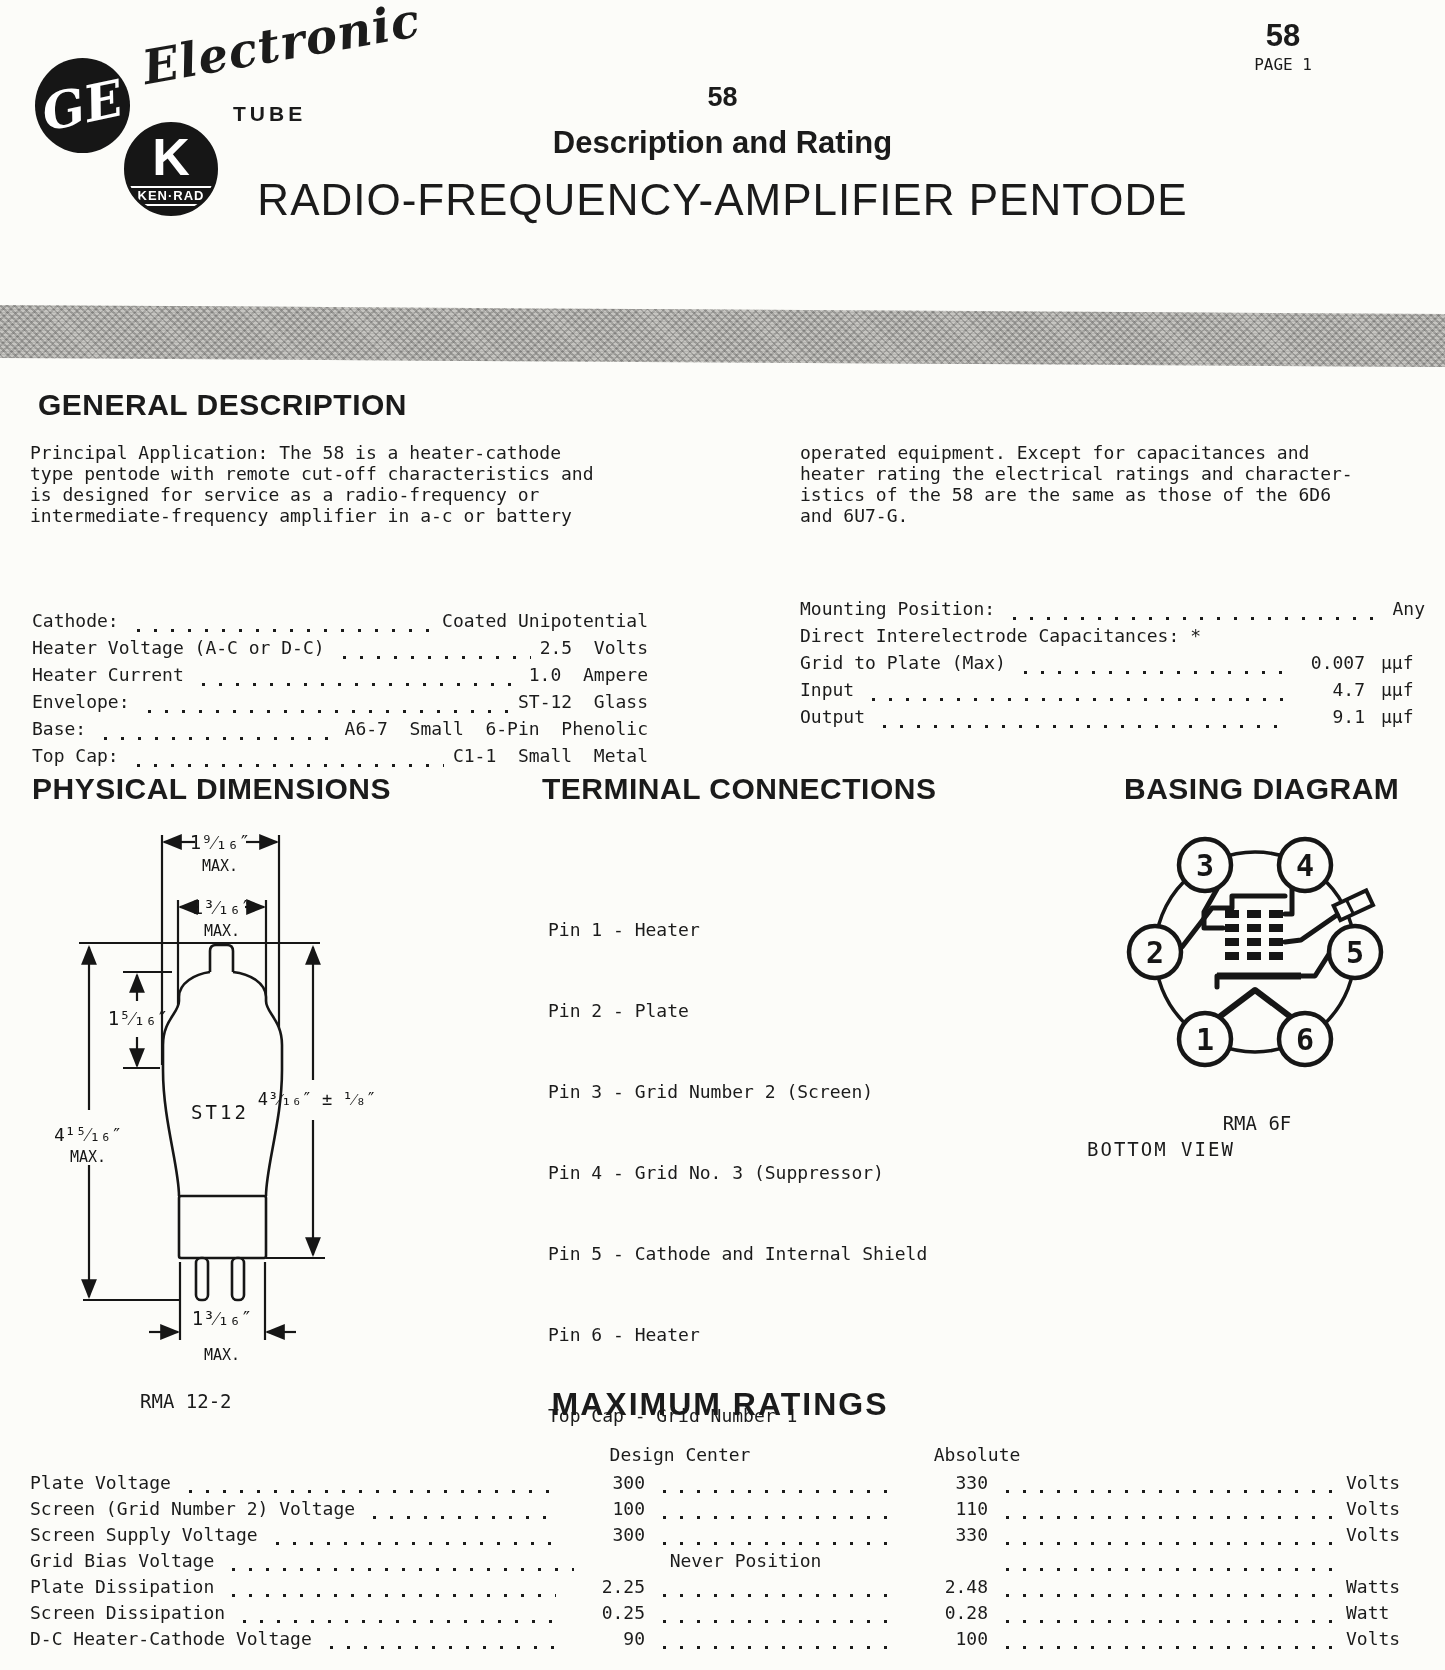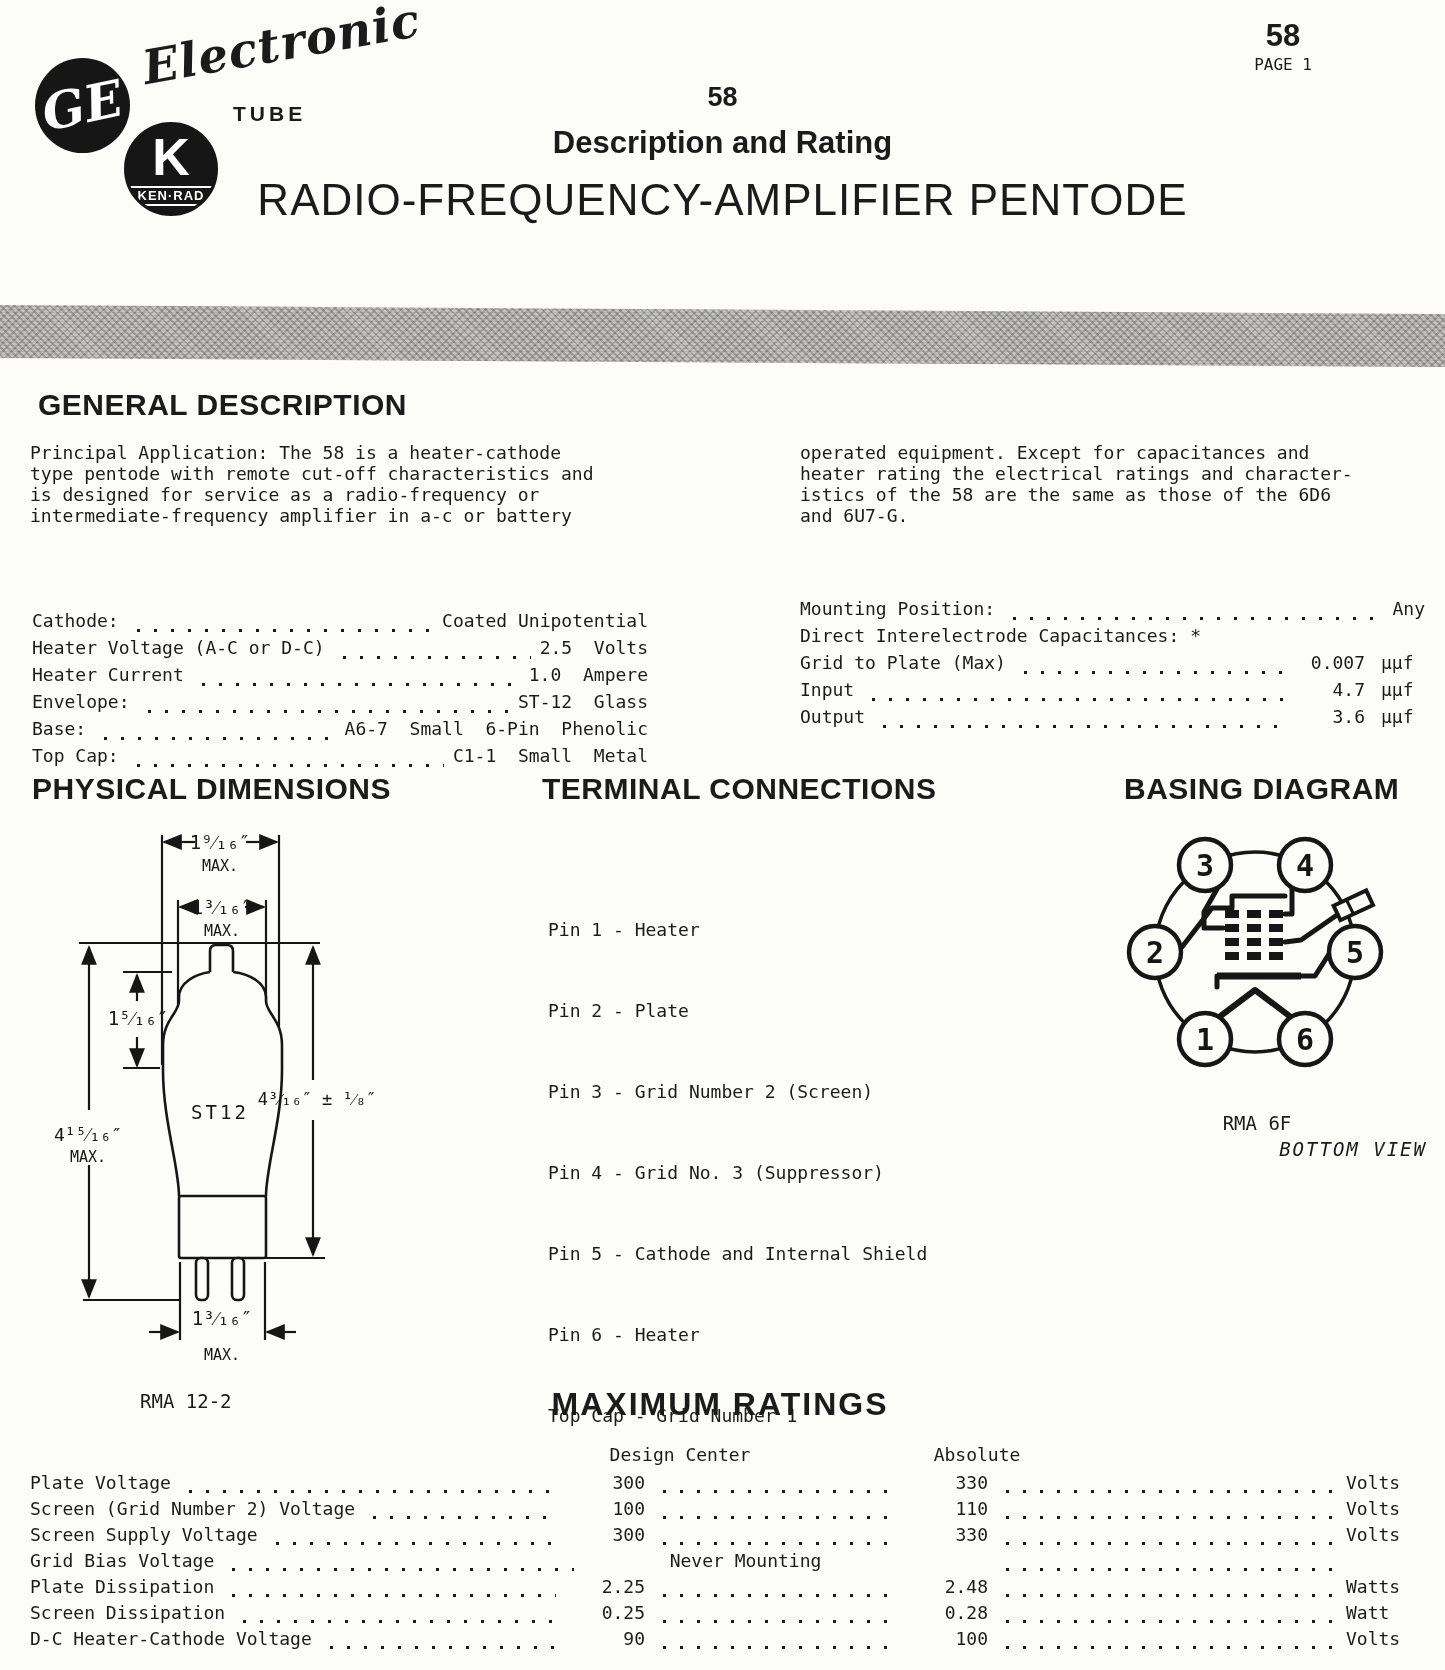--- a/index.html
+++ b/index.html
@@ -68,21 +68,21 @@
   .sec-term{position:absolute;left:542px;top:772px;font-size:30px;letter-spacing:.5px;}
   .sec-base{position:absolute;left:1124px;top:772px;font-size:30px;letter-spacing:.5px;}
 
   
   .phys-svg{position:absolute;left:55px;top:815px;}
   .basing-svg{position:absolute;left:1087px;top:792px;}
   svg text{font-family:"DejaVu Sans Mono",monospace;fill:#161616;}
   .fig-label{position:absolute;font-size:19px;white-space:nowrap;}
   .rma12{left:140px;top:1390px;}
   .rma6f{left:1087px;top:1112px;width:340px;text-align:center;}
-  .bottomview{left:1087px;top:1138px;width:340px;text-align:right;font-style:italic;letter-spacing:2px;}
+  .bottomview{left:1087px;top:1138px;width:340px;text-align:left;letter-spacing:2px;}
 
   .pin-list{position:absolute;left:548px;top:862px;font-size:18px;line-height:27px;white-space:pre;}
 
   
   .sec-max{position:absolute;left:540px;top:1386px;width:360px;text-align:center;font-size:32px;letter-spacing:2px;}
   .col-h{position:absolute;top:1444px;font-size:18px;text-align:center;}
   .col-dc{left:600px;width:160px;}
   .col-abs{left:897px;width:160px;}
   .mtable{position:absolute;left:30px;top:1472px;width:1380px;font-size:18px;}
   .mrow{display:flex;align-items:baseline;height:26px;}
@@ -180,21 +180,21 @@
     </div>
     <div class="srow cap">
       <span class="s-label">Input</span>
       <span class="ldr"></span>
       <span class="c-val">4.7</span>
       <span class="c-unit">μμf</span>
     </div>
     <div class="srow cap">
       <span class="s-label">Output</span>
       <span class="ldr"></span>
-      <span class="c-val">3.6</span>
+      <span class="c-val">9.1</span>
       <span class="c-unit">μμf</span>
     </div>
   </div>
 
   <div class="sec-phys hs">PHYSICAL DIMENSIONS</div>
   <div class="sec-term hs">TERMINAL CONNECTIONS</div>
   <div class="sec-base hs">BASING DIAGRAM</div>
 
   <svg class="phys-svg" width="330" height="560" viewBox="0 0 330 560">
     <defs>
@@ -339,21 +339,21 @@
       <span class="ldr"></span>
       <span class="m-dc">300</span>
       <span class="ldr m-l2"></span>
       <span class="m-abs">330</span>
       <span class="ldr m-l3"></span>
       <span class="m-unit">Volts</span>
     </div>
     <div class="mrow row-np">
       <span class="m-label">Grid Bias Voltage</span>
       <span class="ldr"></span>
-      <span class="m-dc">Never Mounting</span>
+      <span class="m-dc">Never Position</span>
 
       <span class="m-abs"></span>
       <span class="ldr m-l3"></span>
       <span class="m-unit"></span>
     </div>
     <div class="mrow">
       <span class="m-label">Plate Dissipation</span>
       <span class="ldr"></span>
       <span class="m-dc">2.25</span>
       <span class="ldr m-l2"></span>

